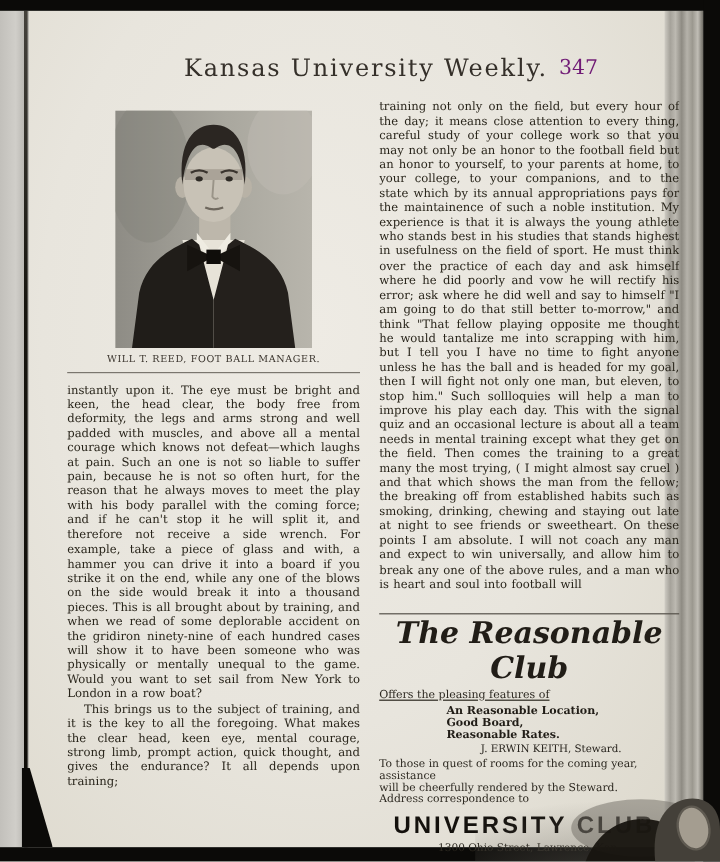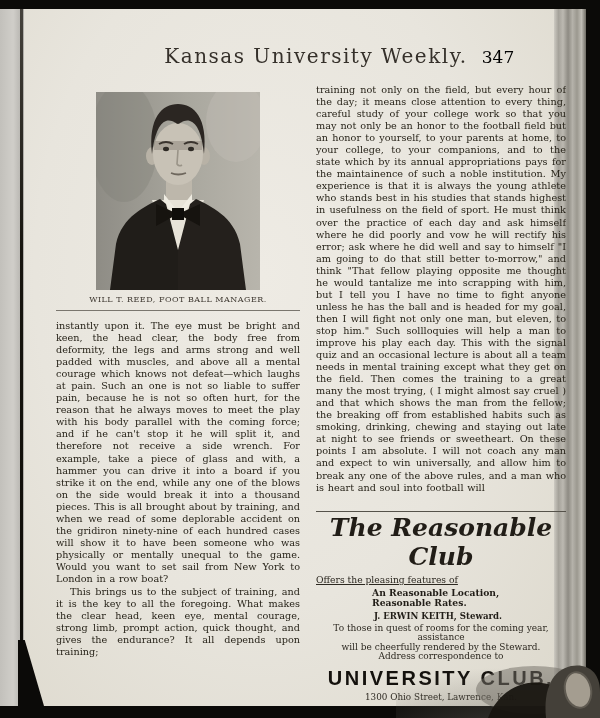--- a/index.html
+++ b/index.html
@@ -20,24 +20,24 @@
     background:linear-gradient(90deg,#c2c0bb,#d0cec9 55%,#aeaca7); }
   .gutter     { position:absolute; left:20px; top:9px; width:3px; height:697px;
     background:linear-gradient(180deg,#45423c,#17150f 35%,#0d0b07); }
   .corner-wedge { position:absolute; left:18px; top:640px; width:26px; height:66px;
     background:#0b0a08; clip-path:polygon(0 0,26% 0,100% 100%,0 100%); }
   .page {
     position:absolute; left:23px; top:9px; width:531px; height:697px;
     background:radial-gradient(ellipse at 45% 38%, #eeebe4 0%, #e8e5dd 55%, #ddd9cd 100%);
   }
   
-  .header-title { position:absolute; left:156px; top:44px; width:320px; text-align:center;
+  .header-title { position:absolute; left:145px; top:44px; width:320px; text-align:center;
     font-size:20px; letter-spacing:1.5px; color:#35302a; }
-  .page-number  { position:absolute; left:468px; top:47px; width:60px; text-align:center;
-    font-size:17px; color:#000000; }
+  .page-number  { position:absolute; left:452px; top:47px; width:60px; text-align:center;
+    font-size:17px; color:#701a75; }
   
   .col-left  { position:absolute; left:56px;  top:88px; width:244px; }
   .col-right { position:absolute; left:316px; top:84px; width:250px; }
   .body-text { font-size:9.7px; line-height:12.05px; text-align:justify;
     color:#272319; word-spacing:0.6px; }
   .body-text p { margin:0; }
   .p-first { margin-top:9px !important; }
   .p-indent { text-indent:14px; margin-top:1px !important; }
   .right-para { height:424px; overflow:hidden; }
   
@@ -46,23 +46,23 @@
   .photo-caption { margin-top:5px; text-align:center; font-size:8px; font-weight:normal;
     letter-spacing:0.5px; color:#3c362f; }
   .caption-rule { border:0; border-top:1px solid #7a766e; margin:6px 0 0; }
   
   .ad-rule   { border:0; border-top:1.5px solid #55524a; margin:3px 0 0; }
   .ad-title  { font-size:25px; font-weight:bold; font-style:italic; text-align:center;
     margin-top:1px; color:#211d17; }
   .ad-intro  { font-size:9.2px; margin-top:3px; color:#2c2820;text-decoration:underline; }
   .ad-features { margin:3px 0 0 56px; font-size:9.2px; font-weight:bold;
     line-height:9.8px; color:#211d17; }
-  .ad-steward { font-size:8.6px; font-weight:bold; text-align:right; padding-right:64px;
+  .ad-steward { font-size:8.6px; font-weight:normal; text-align:right; padding-right:48px;
     margin-top:3px; color:#211d17; }
-  .ad-notes  { text-align:center; font-size:9px; line-height:9.6px; margin-top:3px; color:#2c2820; }
+  .ad-notes  { text-align:left; font-size:9px; line-height:9.6px; margin-top:3px; color:#2c2820; }
   .ad-name   { font-family:"Liberation Sans", sans-serif; font-size:20px; font-weight:bold;
     letter-spacing:2.5px; text-align:center; margin-top:5px; color:#14110d; }
   .ad-address{ font-size:8.8px; text-align:center; margin-top:2px; color:#2c2820; }
   
   .thumb { position:absolute; left:396px; top:612px; }
 </style>
 </head>
 <body>
 
 <div class="page"></div>
@@ -133,20 +133,21 @@
 
 <div class="col-right">
   <div class="body-text right-para">
     <p>training not only on the field, but every hour of the day; it means close attention to every thing, careful study of your college work so that you may not only be an honor to the football field but an honor to yourself, to your parents at home, to your college, to your companions, and to the state which by its annual appropriations pays for the maintainence of such a noble institution.  My experience is that it is always the young athlete who stands best in his studies that stands highest in usefulness on the field of sport.  He must think over the practice of each day and ask himself where he did poorly and vow he will rectify his error; ask where he did well and say to himself "I am going to do that still better to-morrow," and think "That fellow playing opposite me thought he would tantalize me into scrapping with him, but I tell you I have no time to fight anyone unless he has the ball and is headed for my goal, then I will fight not only one man, but eleven, to stop him."  Such sollloquies will help a man to improve his play each day.  This with the signal quiz and an occasional lecture is about all a team needs in mental training except what they get on the field.  Then comes the training to a great many the most trying, ( I might almost say cruel ) and that which shows the man from the fellow; the breaking off from established habits such as smoking, drinking, chewing and staying out late at night to see friends or sweetheart.  On these points I am absolute.  I will not coach any man and expect to win universally, and allow him to break any one of the above rules, and a man who is heart and soul into football will</p>
   </div>
   <hr class="ad-rule">
   <div class="ad-title">The Reasonable Club</div>
   <div class="ad-intro">Offers the pleasing features of</div>
   <div class="ad-features">
     <div>An Reasonable Location,</div>
+    <div>Good Board,</div>
     <div>Reasonable Rates.</div>
   </div>
   <div class="ad-steward">J. ERWIN KEITH, Steward.</div>
   <div class="ad-notes">
     <div>To those in quest of rooms for the coming year, assistance</div>
     <div>will be cheerfully rendered by the Steward.</div>
     <div>Address correspondence to</div>
   </div>
   <div class="ad-name">UNIVERSITY CLUB,</div>
   <div class="ad-address">1300 Ohio Street, Lawrence, Kan.</div>

